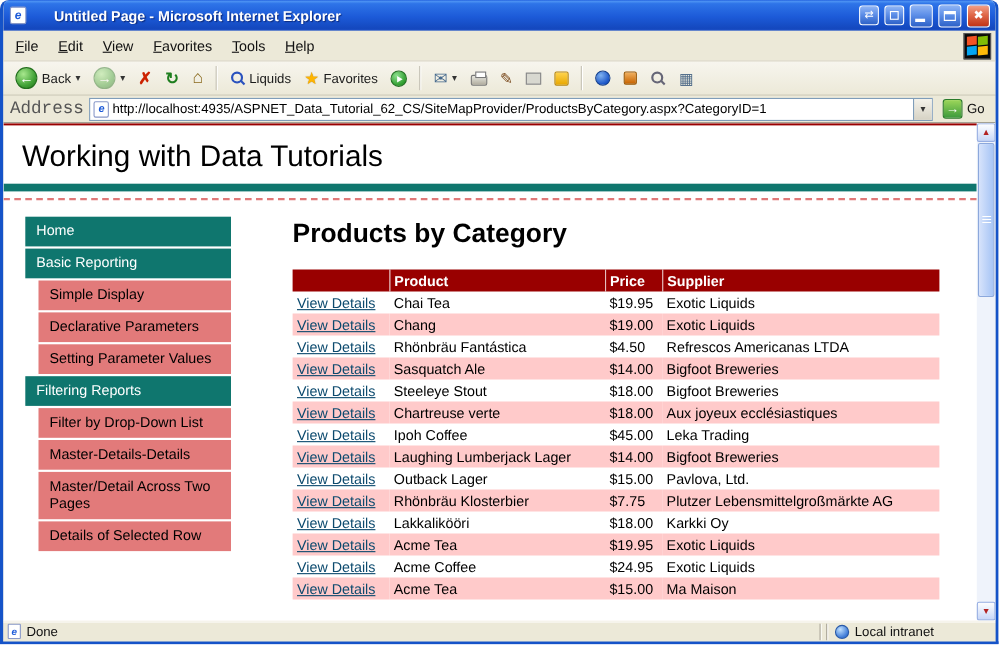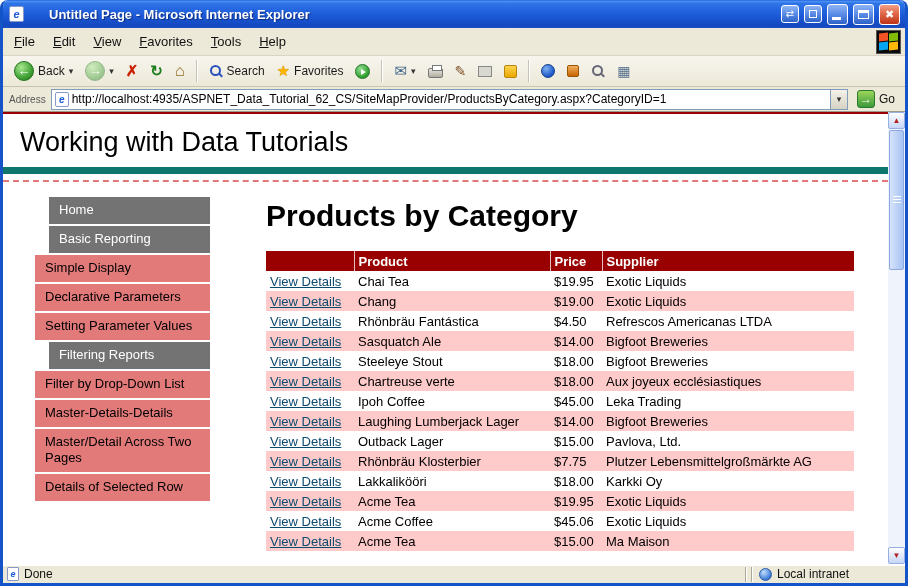--- a/index.html
+++ b/index.html
@@ -75,21 +75,21 @@
     background:linear-gradient(#FFD34D,#E8A800); flex:none; }
   .icon-info { width:14px; height:14px; border-radius:50%; flex:none;
     background:radial-gradient(circle at 35% 30%,#7FB2F0,#1C56C8 70%); border:1px solid #14408C; }
   .icon-marker { width:12px; height:12px; border-radius:2px; border:1px solid #995500;
     background:linear-gradient(#F0B060,#C86400); flex:none; }
   .icon-search.gray::before { border-color:#667; } .icon-search.gray::after { background:#667; }
 
   
   .addressbar { height:25px; flex:none; display:flex; align-items:center; gap:5px; padding:0 6px;
     background:#ECE9D8; border-bottom:1px solid #9C9A8C; }
-  .addr-label { font-size:10px; color:#555; }
+  .addr-label { font-size:16px; color:#555;font-family:Liberation Mono, monospace; }
   .addr-box { flex:1; height:21px; background:#fff; border:1px solid #7F9DB9; display:flex; align-items:center; padding-left:3px; }
   .addr-box .page-ico2 { width:14px; height:15px; background:#fff; border:1px solid #8898C8; border-radius:2px;
     color:#1C5AD8; font-weight:bold; font-style:italic; font-size:10px; line-height:13px; text-align:center; flex:none; }
   .addr-input { flex:1; border:none; outline:none; font-family:"Liberation Sans",sans-serif; font-size:12px;
     color:#000; padding:0 3px; background:transparent; }
   .addr-drop { width:17px; height:19px; flex:none; background:linear-gradient(180deg,#F4F2EA,#D6D2C4);
     border-left:1px solid #7F9DB9; text-align:center; font-size:9px; line-height:19px; color:#333; }
   .go-btn { display:flex; align-items:center; gap:4px; padding:1px 4px; }
   .go-ico { width:18px; height:18px; border-radius:3px; background:linear-gradient(180deg,#9CD65A,#3C9A3C);
     border:1px solid #2A7A2A; color:#fff; font-weight:bold; font-size:12px; line-height:16px; text-align:center; }
@@ -97,25 +97,25 @@
 
   
   .content { flex:1; position:relative; background:#fff; overflow:hidden; }
   .page { position:absolute; left:0; top:0; right:17px; bottom:0; overflow:hidden; border-top:2px solid #990000; }
   .site-header { font-size:27px; color:#000; padding:13px 0 9px 17px; border-bottom:7px solid #0f766e; white-space:nowrap; }
   .dashed-line { margin-top:6px; border-top:2px dashed #E07878; height:0; }
   .page-body { display:flex; margin-top:15px; }
 
   .sidebar { width:187px; margin-left:20px; flex:none; }
   .nav-item { font-size:13px; line-height:16px; padding:5px 8px 6px 10px; margin-bottom:2px; cursor:pointer; }
-  .nav-item.level1 { background:#737373; color:#fff;margin-left:26px; }
+  .nav-item.level1 { background:#0f766e; color:#fff; }
   .nav-item.level2 { background:#E27A7A; color:#000000; margin-left:12px; }
 
   .main { flex:1; margin-left:56px; padding-right:24px; }
-  .main-heading { font-size:30px; font-weight:bold; color:#000; margin:2px 0 18px; }
+  .main-heading { font-size:24px; font-weight:bold; color:#000; margin:2px 0 18px; }
 
   table.products { border-collapse:collapse; width:588px; font-size:13px; }
   table.products th { background:#990000; color:#fff; font-weight:bold; text-align:left;
     padding:2px 4px; height:20px; }
   table.products th + th { border-left:1px solid rgba(255,255,255,.75); }
   table.products td { padding:2px 4px; height:20px; color:#000; white-space:nowrap; }
   tr.alt td { background:#FFCACA; }
   .col-view { width:88px; } .col-product { width:196px; } .col-price { width:52px; }
   a.view-link { color:#0c4a6e; text-decoration:underline; }
 
@@ -187,21 +187,21 @@
       </span>
     <span class="tb-btn">
         <span class="grefresh">↻</span>
       </span>
     <span class="tb-btn">
         <span class="ghome">⌂</span>
       </span>
     <span class="tb-sep"></span>
     <span class="tb-btn">
       <span class="icon-search"></span>
-      <span class="tb-label">Search</span>
+      <span class="tb-label">Liquids</span>
     </span>
     <span class="tb-btn">
       <span class="gstar">★</span>
       <span class="tb-label">Favorites</span>
     </span>
     <span class="tb-btn">
         <span class="icon-media"></span>
       </span>
     <span class="tb-sep"></span>
     <span class="tb-btn">
@@ -345,21 +345,21 @@
                 </tr>
                 <tr class="alt">
                   <td><a href="#" class="view-link">View Details</a></td>
                   <td>Acme Tea</td>
                   <td>$19.95</td>
                   <td>Exotic Liquids</td>
                 </tr>
                 <tr class="">
                   <td><a href="#" class="view-link">View Details</a></td>
                   <td>Acme Coffee</td>
-                  <td>$45.06</td>
+                  <td>$24.95</td>
                   <td>Exotic Liquids</td>
                 </tr>
                 <tr class="alt">
                   <td><a href="#" class="view-link">View Details</a></td>
                   <td>Acme Tea</td>
                   <td>$15.00</td>
                   <td>Ma Maison</td>
                 </tr>
               </tbody>
           </table>

